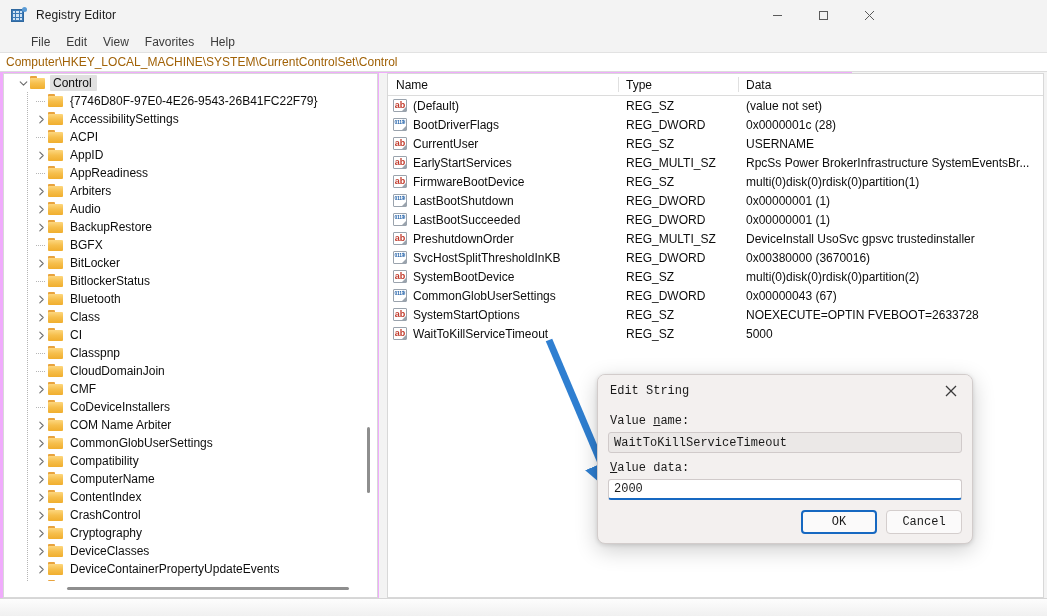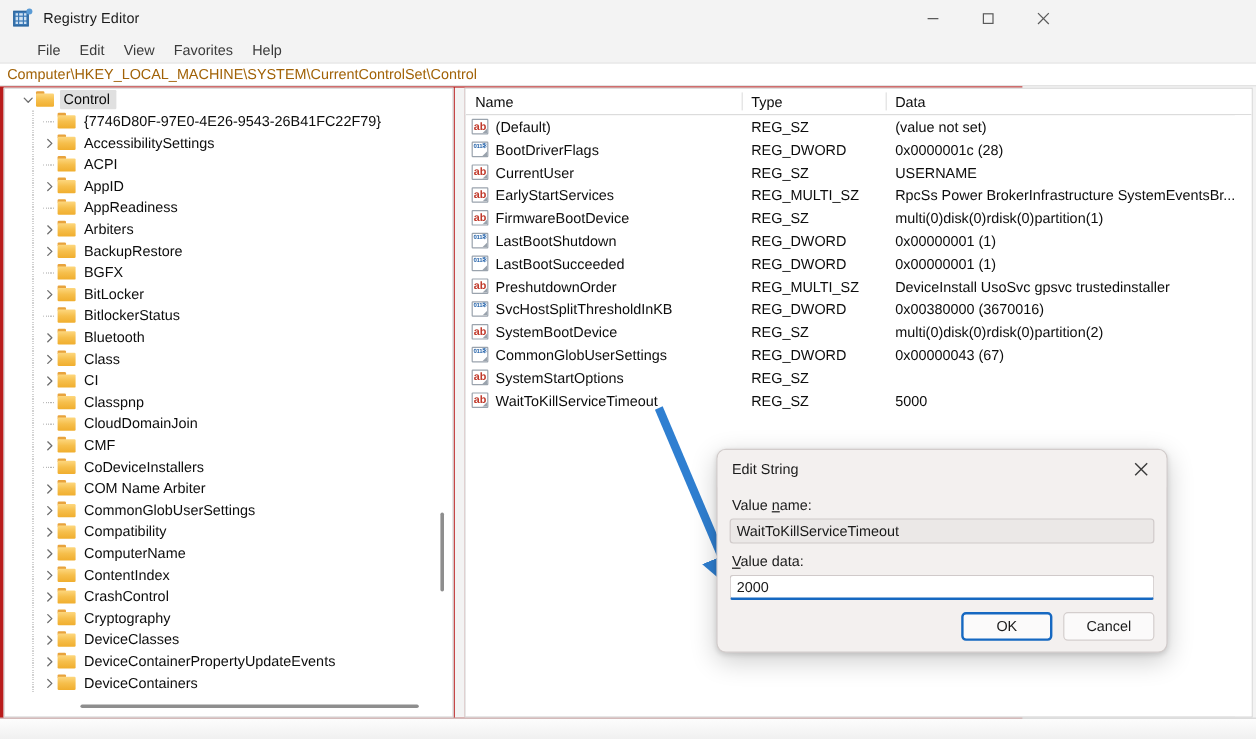--- a/index.html
+++ b/index.html
@@ -87,21 +87,21 @@
   }
   .addressbar .path {
     font-size: 12px; color: #a16207;
     white-space: nowrap;
   }
 
   
   .content {
     position: absolute; left: 0; top: 72px;
     width: 852px; height: 544px;
-    background: #b91c1c;
+    background: #f0abfc;
   }
 
   
   .tree-pane {
     position: absolute; left: 3px; top: 1px;
     width: 375px; height: 525px;
     background: #ffffff;
     border: 1px solid #d8d8d8;
     overflow: hidden;
   }
@@ -304,20 +304,21 @@
 
   
   .dialog {
     position: absolute; left: 597px; top: 374px;
     width: 376px; height: 170px;
     background: #f3f0ef;
     border: 1px solid #d2cccb;
     border-radius: 8px;
     box-shadow: 0 6px 22px rgba(0,0,0,0.20), 0 1px 4px rgba(0,0,0,0.12);
     overflow: hidden;
+    font-family: Liberation Mono, monospace;
   }
   .dlg-title {
     position: relative;
     height: 31px;
     background: #f3f0ef;
     display: flex; align-items: center;
   }
   .dlg-title-text {
     font-size: 12px; color: #1a1a1a;
     margin-left: 12px;
@@ -517,20 +518,34 @@
             <span class="indent" style="width:30px"></span>
             <span class="chev">
               <svg width="9" height="9" viewBox="0 0 9 9">
                 <path d="M2.8 1.2 L6.2 4.5 L2.8 7.8" fill="none" stroke="currentColor" stroke-width="1.1" stroke-linecap="round" stroke-linejoin="round"></path>
               </svg>
             </span>
             <span class="folder">
               <span class="tab"></span>
               <span class="body"></span>
             </span>
+            <span class="tree-label">Audio</span>
+          </div>
+          <div class="tree-row">
+            <span class="tw-guide"></span>
+            <span class="indent" style="width:30px"></span>
+            <span class="chev">
+              <svg width="9" height="9" viewBox="0 0 9 9">
+                <path d="M2.8 1.2 L6.2 4.5 L2.8 7.8" fill="none" stroke="currentColor" stroke-width="1.1" stroke-linecap="round" stroke-linejoin="round"></path>
+              </svg>
+            </span>
+            <span class="folder">
+              <span class="tab"></span>
+              <span class="body"></span>
+            </span>
             <span class="tree-label">BackupRestore</span>
           </div>
           <div class="tree-row">
             <span class="tw-guide"></span>
             <span class="indent" style="width:30px"></span>
             <span class="dashline"></span>
             <span class="folder">
               <span class="tab"></span>
               <span class="body"></span>
             </span>
@@ -917,20 +932,21 @@
             <span class="cell-data">0x00000043 (67)</span>
           </div>
           <div class="list-row">
             <span class="cell-name">
               <span class="vicon sz">
                 <span class="fold"></span>
               </span>
               <span>SystemStartOptions</span>
             </span>
             <span class="cell-type">REG_SZ</span>
+            <span class="cell-data"> NOEXECUTE=OPTIN  FVEBOOT=2633728</span>
           </div>
           <div class="list-row">
             <span class="cell-name">
               <span class="vicon sz">
                 <span class="fold"></span>
               </span>
               <span>WaitToKillServiceTimeout</span>
             </span>
             <span class="cell-type">REG_SZ</span>
             <span class="cell-data">5000</span>

